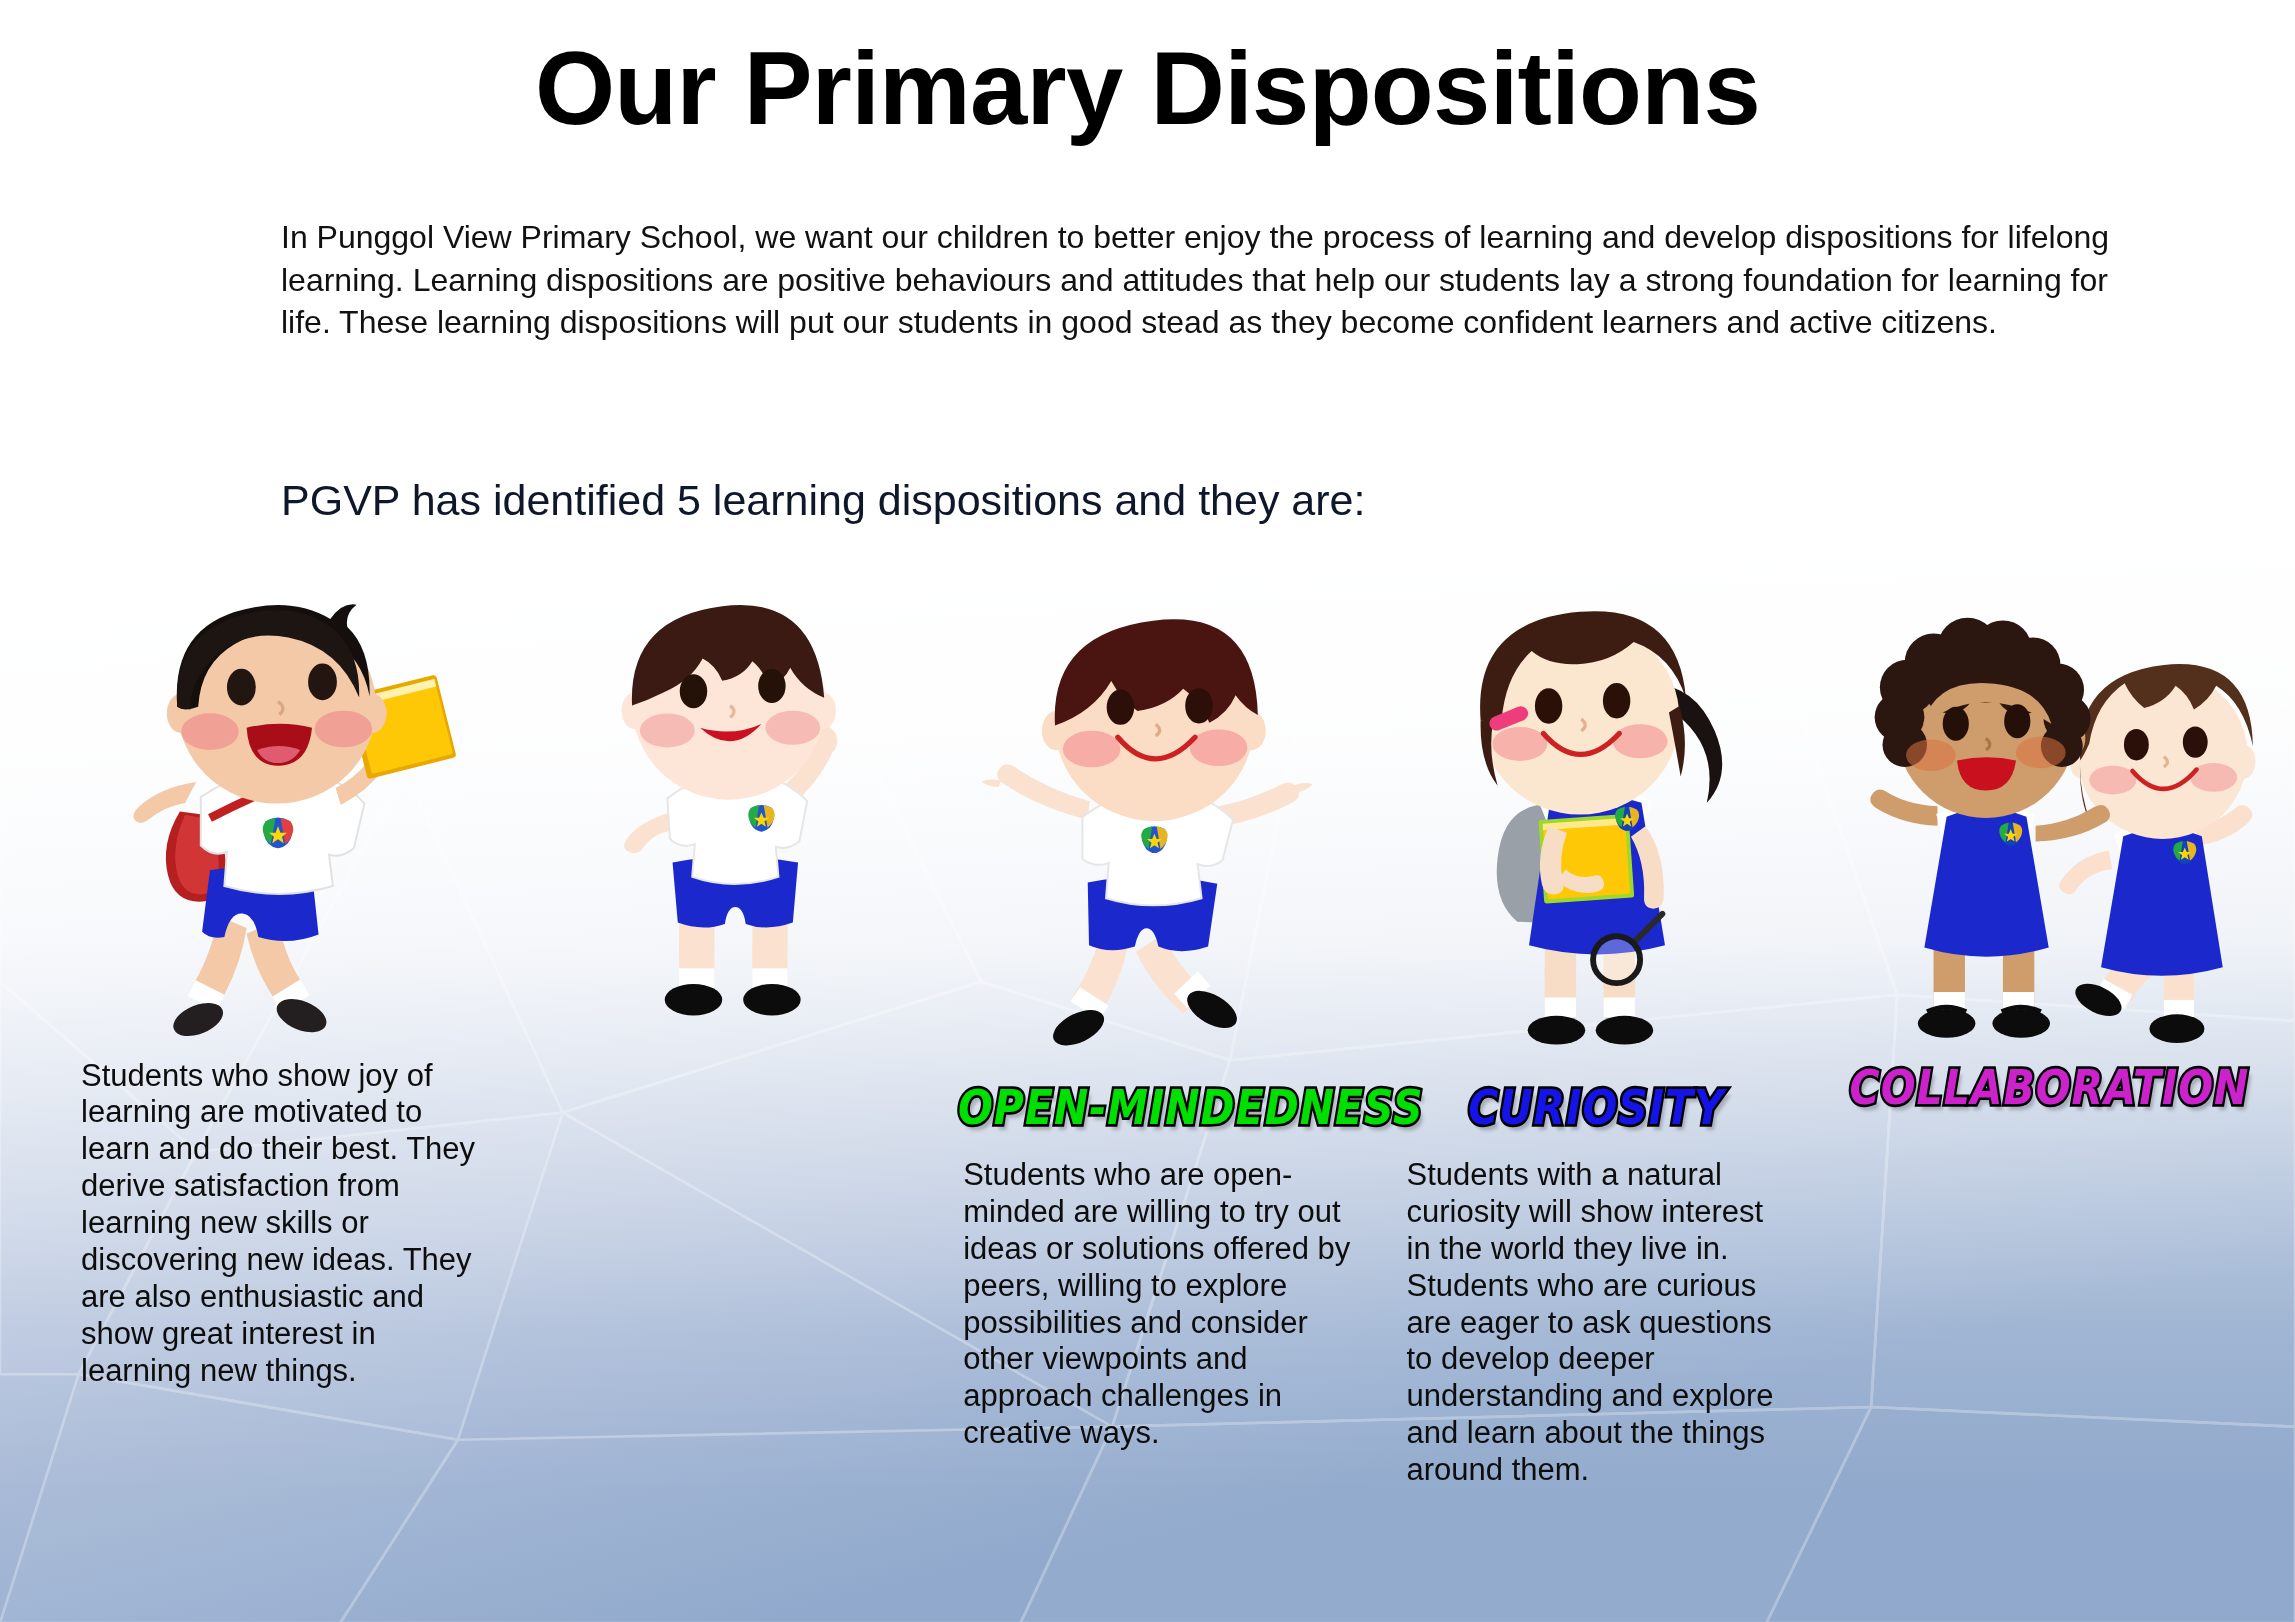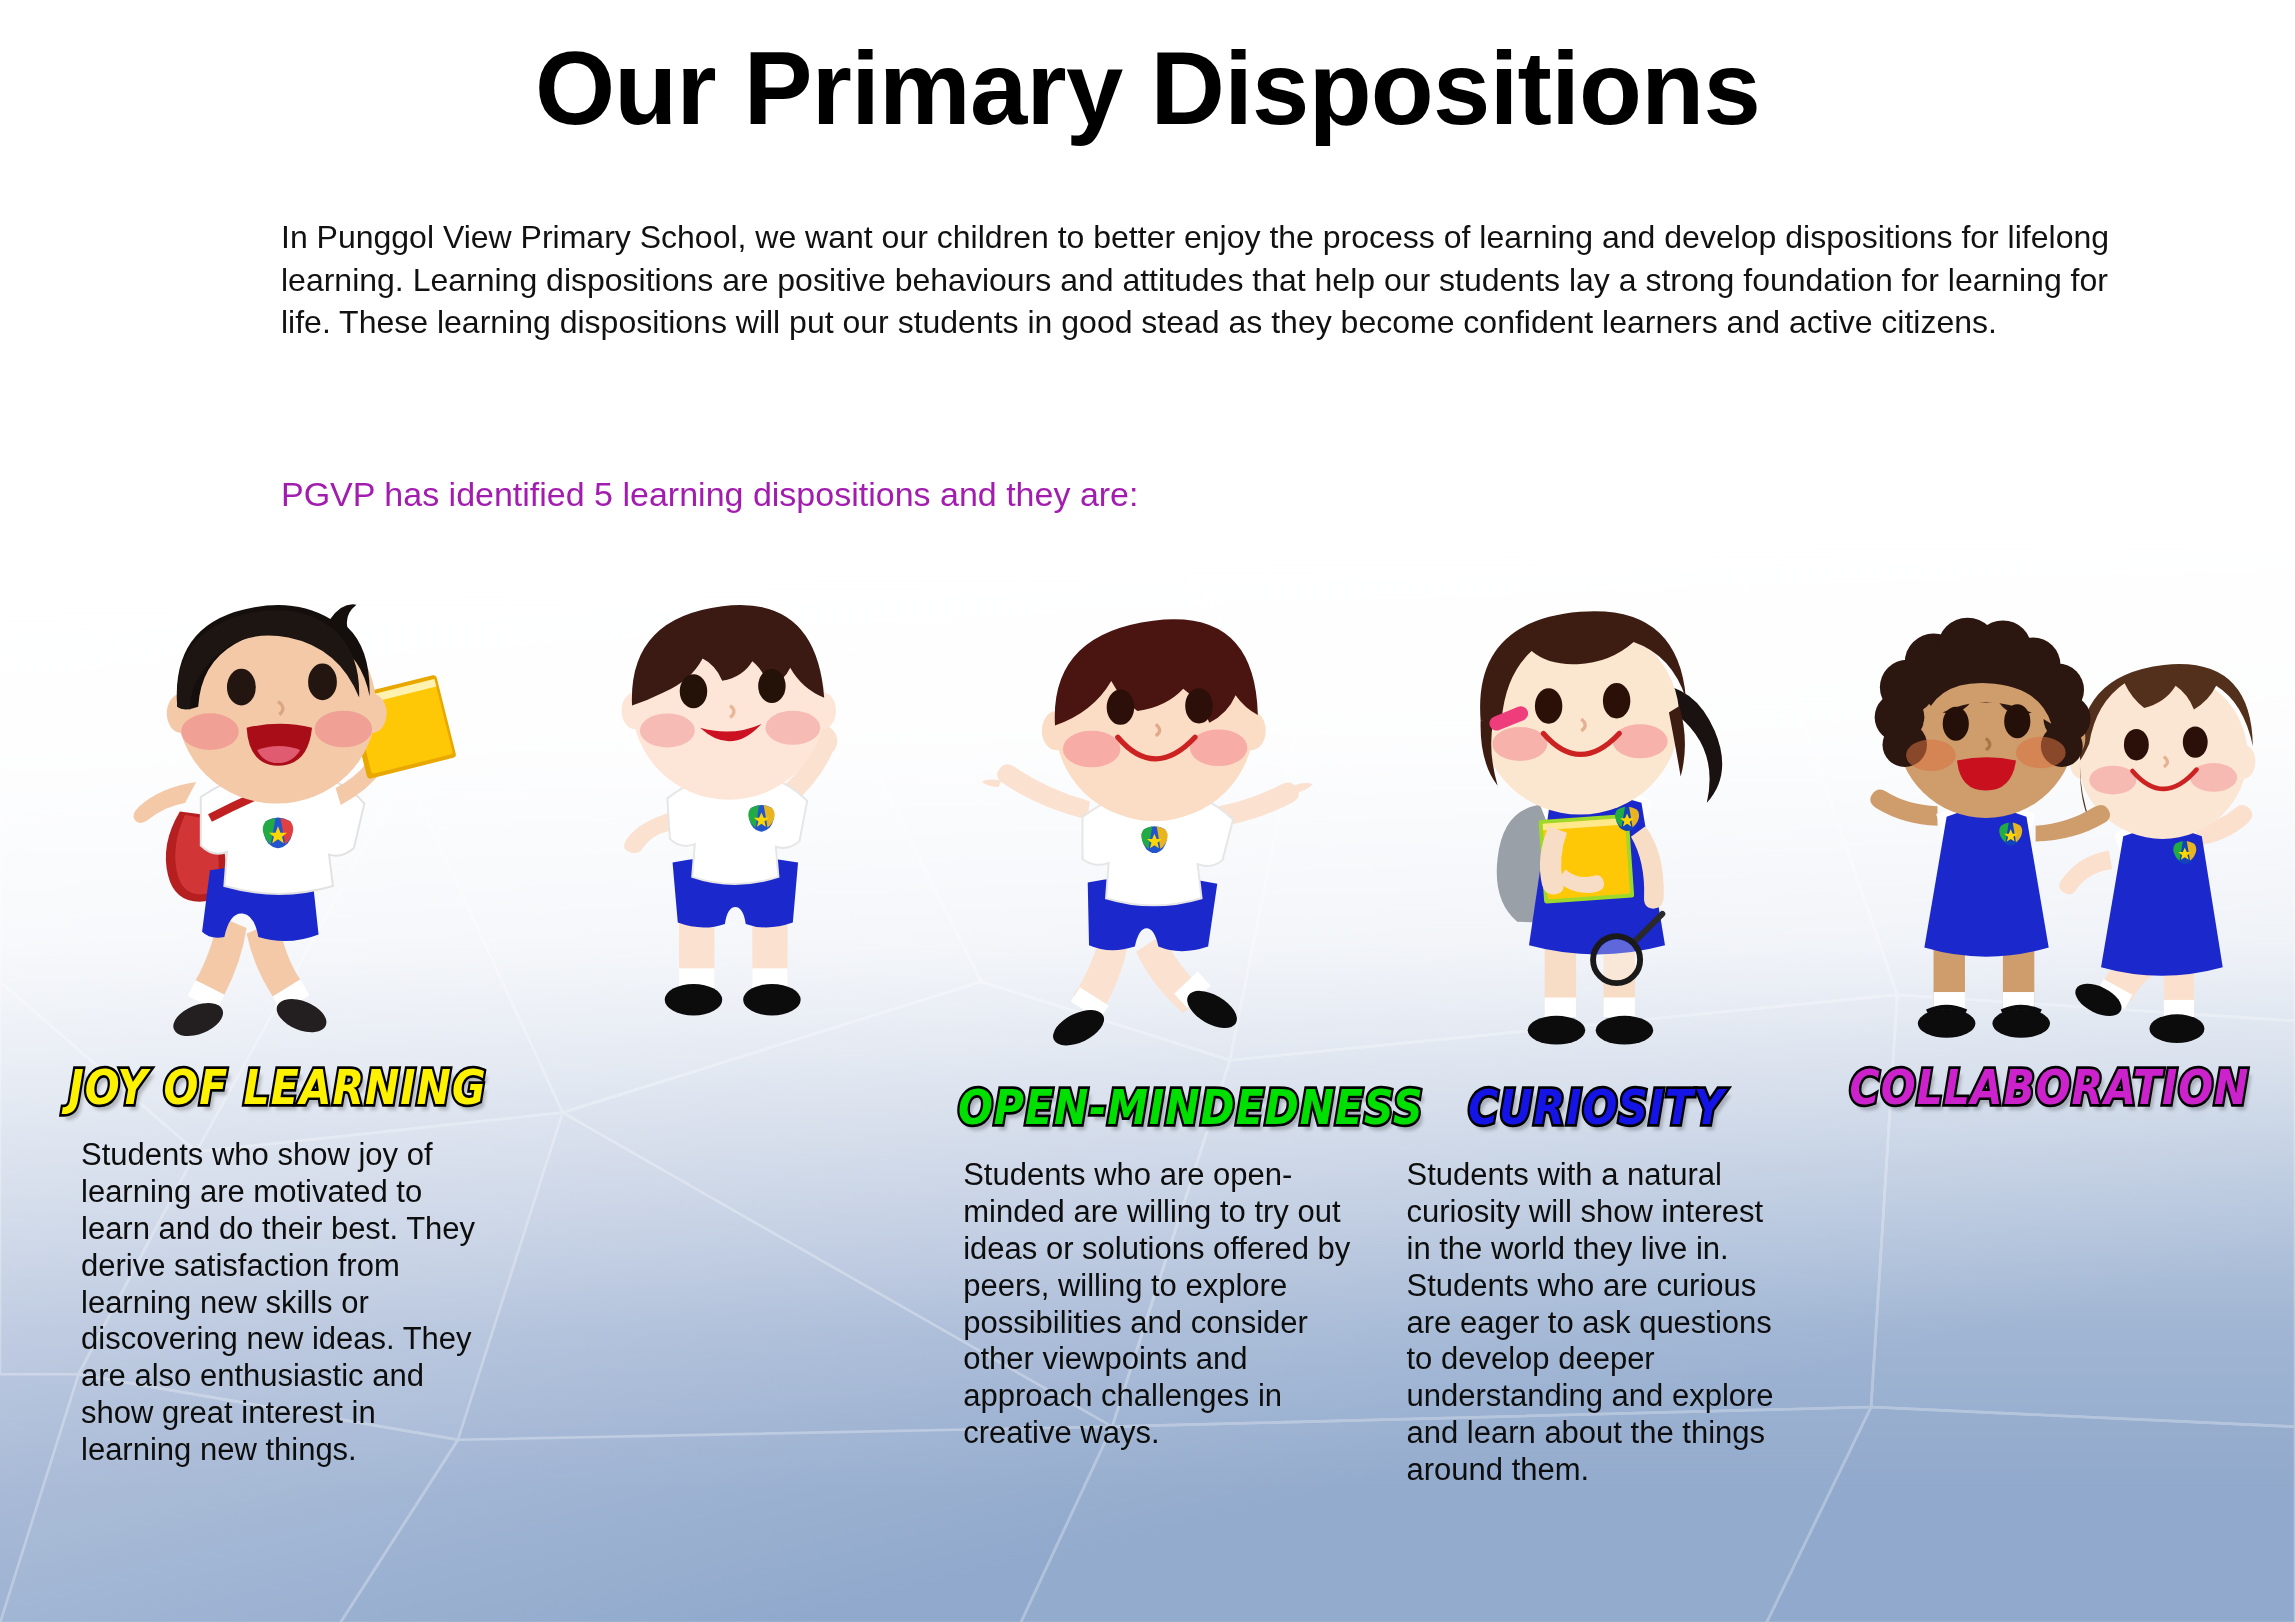--- a/index.html
+++ b/index.html
@@ -75,23 +75,23 @@
   .intro-para {
     font-size: 32px;
     line-height: 1.33;
     color: #111111;
     text-align: left;
   }
   .intro-sub {
     position: absolute;
     left: 281px;
     top: 472px;
-    font-size: 34px;
+    font-size: 43px;
     line-height: 1.33;
-    color: #a21caf;
+    color: #0f172a;
     text-align: right;
   }
 
   
   .columns {
     position: absolute;
     top: 589px;
     left: 0;
     width: 2295px;
     height: 1034px;
@@ -258,23 +258,20 @@
 
             <ellipse cx="244" cy="150" rx="22" ry="28" fill="#231510"></ellipse>
             <ellipse cx="368" cy="142" rx="22" ry="28" fill="#231510"></ellipse>
 
             <path d="M300 172 q14 10 2 20" stroke="#d9a883" stroke-width="5" fill="none"></path>
 
             <path d="M252 212 q52 -12 100 0 q-6 58 -52 58 q-44 0 -48 -58z" fill="#a80d18"></path>
             <path d="M268 246 q34 -12 66 0 q-12 20 -34 20 q-22 0 -32 -20z" fill="#e05a70"></path>
           </svg>
         </div>
-        <div class="label">
-          <span class="label-text lbl-0" style="color: rgb(255, 242, 0);"><span>JOY OF LEARNING</span></span>
-        </div>
         <p class="desc">Students who show joy of learning are motivated to learn and do their best. They derive satisfaction from learning new skills or discovering new ideas. They are also enthusiastic and  show great interest in learning new things.</p>
       </div>
 
       <div class="col col-1">
         <div class="figure-area">
           <svg width="366" height="458" viewBox="0 0 560 700">
 
             <rect x="196" y="492" width="54" height="110" fill="#fbe1d0"></rect>
             <rect x="308" y="492" width="54" height="110" fill="#fbe1d0"></rect>
             <rect x="196" y="580" width="54" height="30" fill="#ffffff"></rect>

